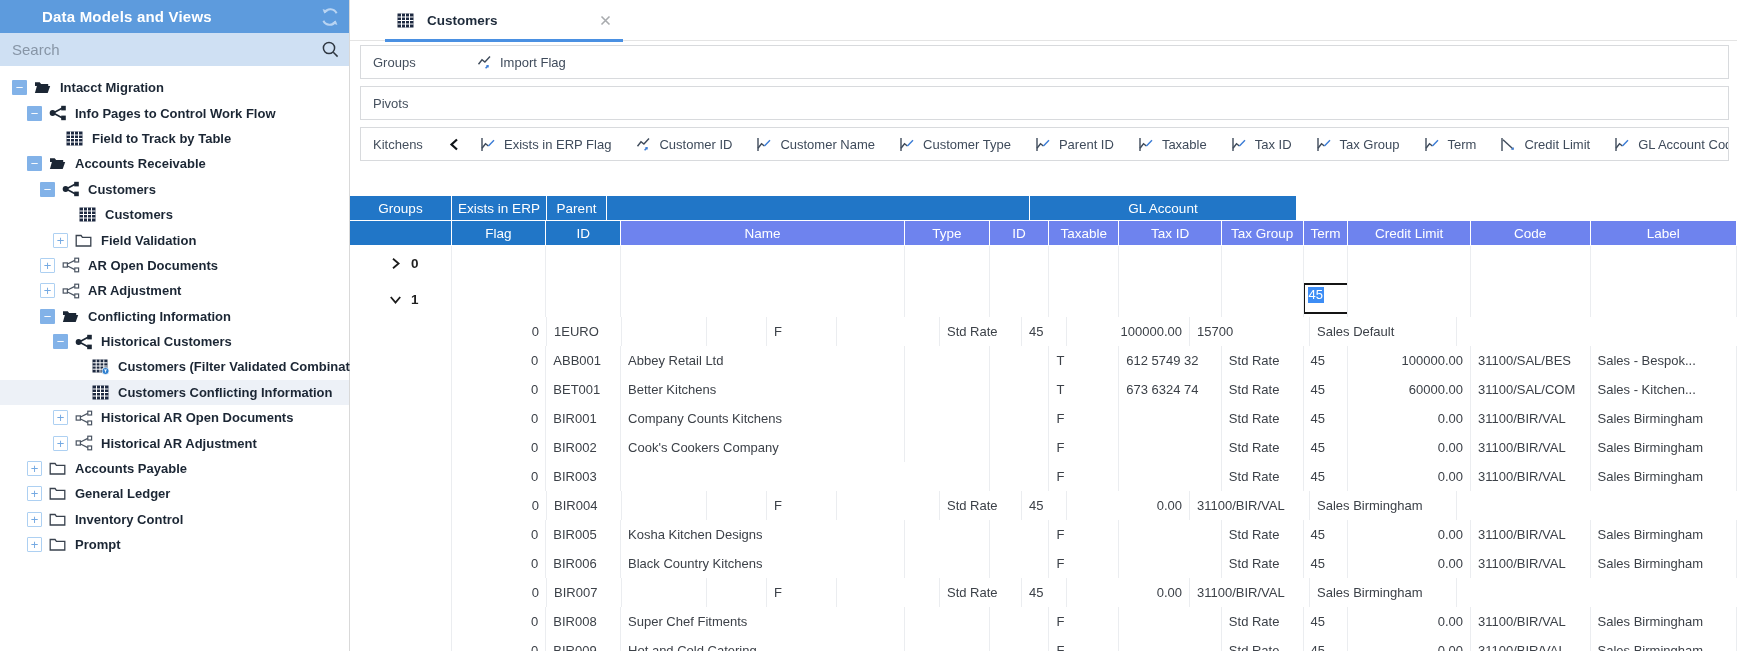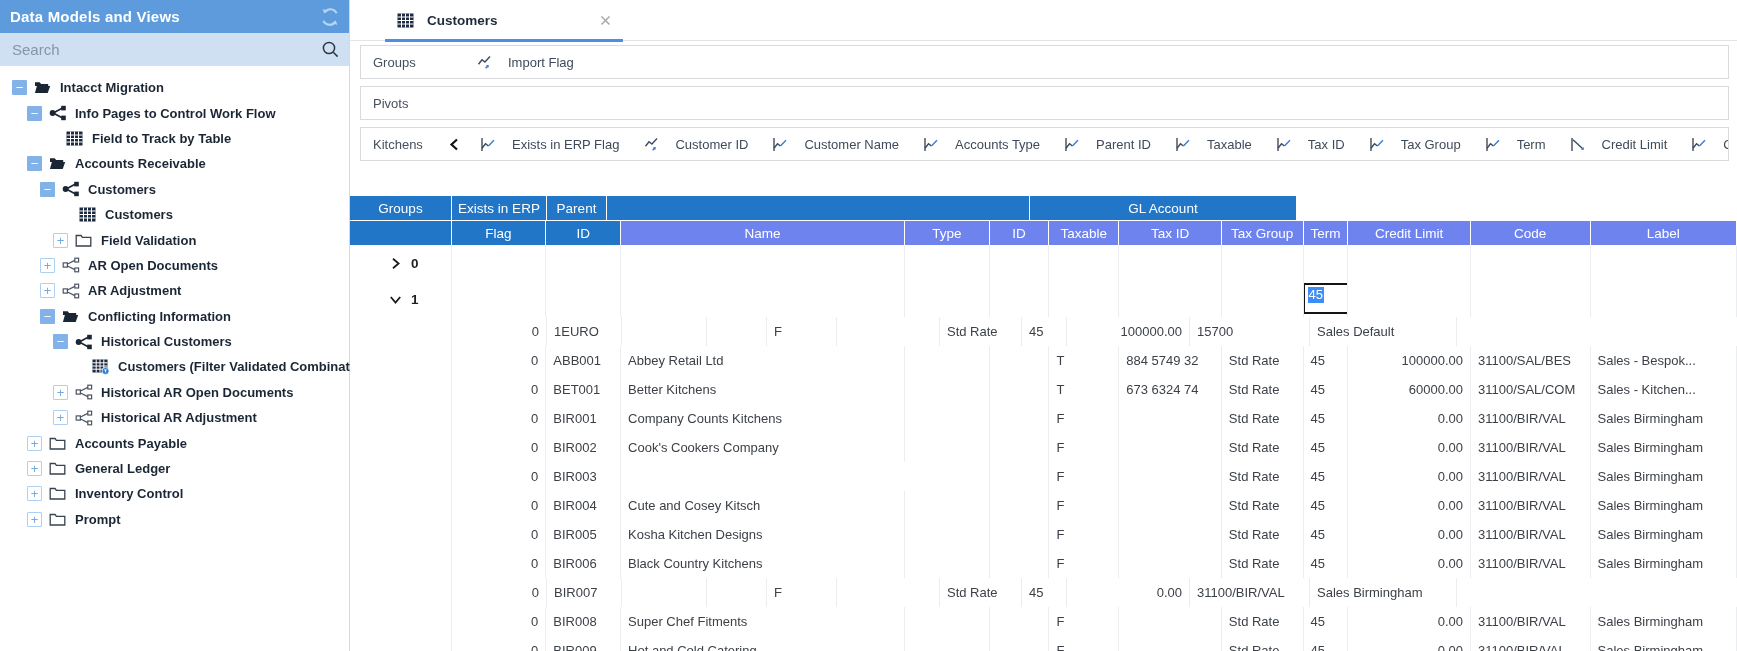--- a/index.html
+++ b/index.html
@@ -9,21 +9,21 @@
   *{box-sizing:border-box;}
   html,body{margin:0;padding:0;}
   body{width:1737px;height:651px;position:relative;overflow:hidden;background:#fff;
        font-family:"Liberation Sans",sans-serif;color:#1b2634;}
 
   
   .sidebar{position:absolute;left:0;top:0;width:350px;height:651px;background:#fff;
            border-right:1px solid #d9d9d9;}
   .sb-header{height:33px;background:var(--sidebar-header);color:#fff;display:flex;
              align-items:center;padding:0 8px 0 10px;font-size:15px;font-weight:700;}
-  .sb-header .ttl{flex:1;letter-spacing:.2px;}
+  .sb-header .ttl{flex:1;letter-spacing:.2px;margin-left:32px;}
   .sb-search{height:33px;background:var(--search-bg);display:flex;align-items:center;padding:0 9px 0 10px;}
   .sb-search input{flex:1;border:none;background:transparent;font-size:15px;color:#43536a;
                    outline:none;font-family:inherit;}
   .sb-search input::placeholder{color:#8795a6;}
   .tree{padding-top:9px;}
   .tree-row{height:25.4px;display:flex;align-items:center;cursor:default;}
   .tree-row.selected{background:#edf1f7;}
   .expander{width:15px;height:15px;flex:0 0 15px;display:flex;align-items:center;justify-content:center;
             font-size:13px;line-height:13px;margin-right:7px;border-radius:1px;font-weight:400;}
   .expander.minus{background:#82b2e8;color:#fff;}
@@ -40,21 +40,21 @@
   .tab-icon{width:18px;height:16px;margin-right:12px;display:flex;}
   .tab-label{font-size:13.5px;font-weight:700;color:#1d2a3a;flex:1;}
   .tab-close{display:flex;padding:2px;cursor:pointer;}
 
   .toolbar{position:absolute;left:10px;right:8px;height:34px;border:1px solid #d8dadd;background:#fff;
            display:flex;align-items:center;padding:0 12px;overflow:hidden;}
   #tb-groups{top:45px}  #tb-pivots{top:86px}  #tb-columns{top:127px}
   .tb-label{width:75px;flex:0 0 75px;font-size:13px;color:#45505e;}
   .cols-chevron{display:flex;margin-right:4px;}
   .chips{display:flex;align-items:center;gap:24px;margin-left:16px;white-space:nowrap;}
-  .chip{display:flex;align-items:center;gap:15px;}
+  .chip{display:flex;align-items:center;gap:7px;}
   .chip-label{font-size:13px;color:#3f4b5b;}
 
   
   .grid{position:absolute;left:0;top:196px;right:0;bottom:0;overflow:hidden;}
   .hrow{display:flex;}
   .hcell{height:25px;display:flex;align-items:center;justify-content:center;color:#fff;
          font-size:13.5px;border-right:1px solid #fff;border-bottom:1px solid #fff;overflow:hidden;white-space:nowrap;}
   .hcell.dark{background:var(--header-dark);}
   .hcell.light{background:var(--header-light);}
   .brow{display:flex;}
@@ -240,20 +240,36 @@
               <line x1="4.2" y1="0.5" x2="4.2" y2="13.5"></line>
               <line x1="8" y1="0.5" x2="8" y2="13.5"></line>
               <line x1="11.8" y1="0.5" x2="11.8" y2="13.5"></line>
             </g>
             <circle cx="13.5" cy="12" r="3.6" fill="#2f80d0" stroke="#fff" stroke-width="0.8"></circle>
             <path d="M11.9 10.6h3.2l-1.2 1.5v1.7l-.8-.6v-1.1z" fill="#fff"></path>
           </svg>
         </span>
         <span class="tree-label">Customers (Filter Validated Combination)</span>
       </div>
+      <div class="tree-row selected" style="padding-left: 92px;">
+        <span class="tree-icon">
+          <svg width="17" height="15" viewBox="0 0 17 15">
+            <rect x="0.5" y="0.5" width="16" height="14" fill="#1d2940"></rect>
+            <g stroke="#fff" stroke-width="1">
+              <line x1="0.5" y1="4" x2="16.5" y2="4"></line>
+              <line x1="0.5" y1="7.5" x2="16.5" y2="7.5"></line>
+              <line x1="0.5" y1="11" x2="16.5" y2="11"></line>
+              <line x1="4.5" y1="0.5" x2="4.5" y2="14.5"></line>
+              <line x1="8.5" y1="0.5" x2="8.5" y2="14.5"></line>
+              <line x1="12.5" y1="0.5" x2="12.5" y2="14.5"></line>
+            </g>
+          </svg>
+        </span>
+        <span class="tree-label">Customers Conflicting Information</span>
+      </div>
       <div class="tree-row" style="padding-left: 53px;">
         <div class="expander plus">+</div>
         <span class="tree-icon">
           <svg width="18" height="16" viewBox="0 0 18 16">
             <g fill="none" stroke="#4b5563" stroke-width="1.2">
               <path d="M5 7.3L12.8 3.4M5 8.7L12.8 12.6"></path>
               <rect x="1.2" y="5.9" width="4.2" height="4.2"></rect>
               <rect x="12.8" y="1.2" width="3.8" height="3.8"></rect>
               <rect x="12.8" y="11" width="3.8" height="3.8"></rect>
             </g>
@@ -397,21 +413,21 @@
           <span class="chip-label">Customer Name</span>
         </span>
         <span class="chip">
           <span style="display: flex;">
             <svg width="17" height="15" viewBox="0 0 17 15">
               <path d="M2 1v13" stroke="#3f4b5b" stroke-width="1.4"></path>
               <path d="M2 11.2l3.5-4.5 2.9 2.3" fill="none" stroke="#3f4b5b" stroke-width="1.4"></path>
               <path d="M8.4 9L14 3.2" fill="none" stroke="#3a7bd5" stroke-width="1.4"></path>
             </svg>
           </span>
-          <span class="chip-label">Accounts Type</span>
+          <span class="chip-label">Customer Type</span>
         </span>
         <span class="chip">
           <span style="display: flex;">
             <svg width="17" height="15" viewBox="0 0 17 15">
               <path d="M2 1v13" stroke="#3f4b5b" stroke-width="1.4"></path>
               <path d="M2 11.2l3.5-4.5 2.9 2.3" fill="none" stroke="#3f4b5b" stroke-width="1.4"></path>
               <path d="M8.4 9L14 3.2" fill="none" stroke="#3a7bd5" stroke-width="1.4"></path>
             </svg>
           </span>
           <span class="chip-label">Parent ID</span>
@@ -569,21 +585,21 @@
         <div class="bcell" style="width: 147px;">Sales Default</div>
       </div>
       <div class="brow" style="height: 29px;">
         <div class="bcell" style="width: 102px;"></div>
         <div class="bcell right" style="width: 95px;">0</div>
         <div class="bcell" style="width: 75px;">ABB001</div>
         <div class="bcell" style="width: 285px;">Abbey Retail Ltd</div>
         <div class="bcell" style="width: 85px;"></div>
         <div class="bcell" style="width: 60px;"></div>
         <div class="bcell" style="width: 70px;">T</div>
-        <div class="bcell" style="width: 103px;">884 5749 32</div>
+        <div class="bcell" style="width: 103px;">612 5749 32</div>
         <div class="bcell" style="width: 82px;">Std Rate</div>
         <div class="bcell" style="width: 45px;">45</div>
         <div class="bcell right" style="width: 123px;">100000.00</div>
         <div class="bcell" style="width: 120px;">31100/SAL/BES</div>
         <div class="bcell" style="width: 147px;">Sales - Bespok...</div>
       </div>
       <div class="brow" style="height: 29px;">
         <div class="bcell" style="width: 102px;"></div>
         <div class="bcell right" style="width: 95px;">0</div>
         <div class="bcell" style="width: 75px;">BET001</div>
@@ -640,21 +656,20 @@
         <div class="bcell" style="width: 82px;">Std Rate</div>
         <div class="bcell" style="width: 45px;">45</div>
         <div class="bcell right" style="width: 123px;">0.00</div>
         <div class="bcell" style="width: 120px;">31100/BIR/VAL</div>
         <div class="bcell" style="width: 147px;">Sales Birmingham</div>
       </div>
       <div class="brow" style="height: 29px;">
         <div class="bcell" style="width: 102px;"></div>
         <div class="bcell right" style="width: 95px;">0</div>
         <div class="bcell" style="width: 75px;">BIR004</div>
-        <div class="bcell" style="width: 285px;">Cute and Cosey Kitsch</div>
         <div class="bcell" style="width: 85px;"></div>
         <div class="bcell" style="width: 60px;"></div>
         <div class="bcell" style="width: 70px;">F</div>
         <div class="bcell" style="width: 103px;"></div>
         <div class="bcell" style="width: 82px;">Std Rate</div>
         <div class="bcell" style="width: 45px;">45</div>
         <div class="bcell right" style="width: 123px;">0.00</div>
         <div class="bcell" style="width: 120px;">31100/BIR/VAL</div>
         <div class="bcell" style="width: 147px;">Sales Birmingham</div>
       </div>

